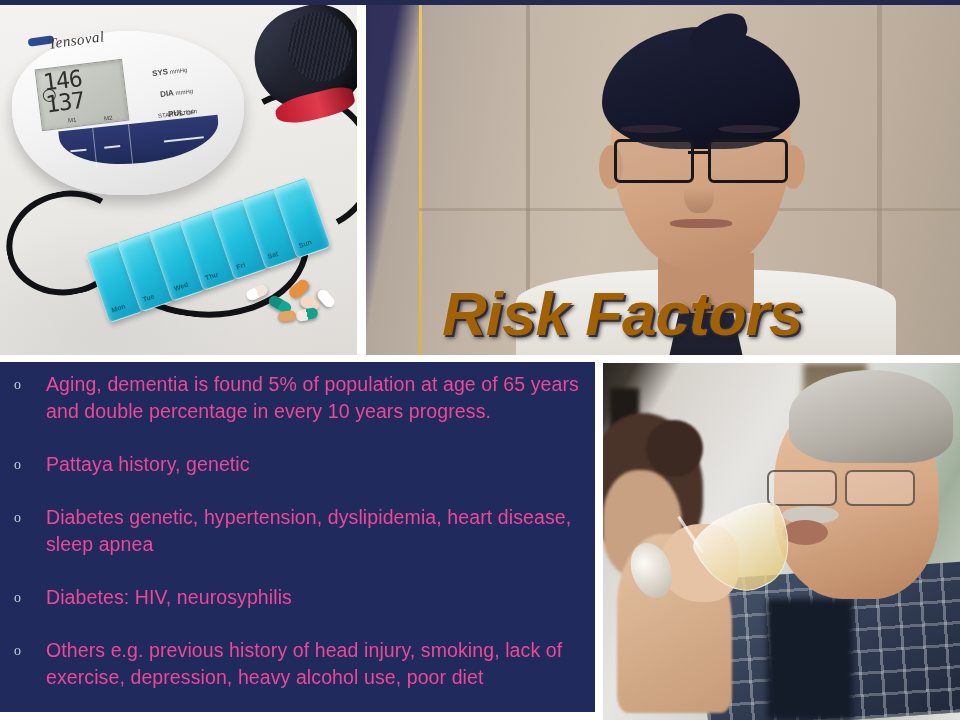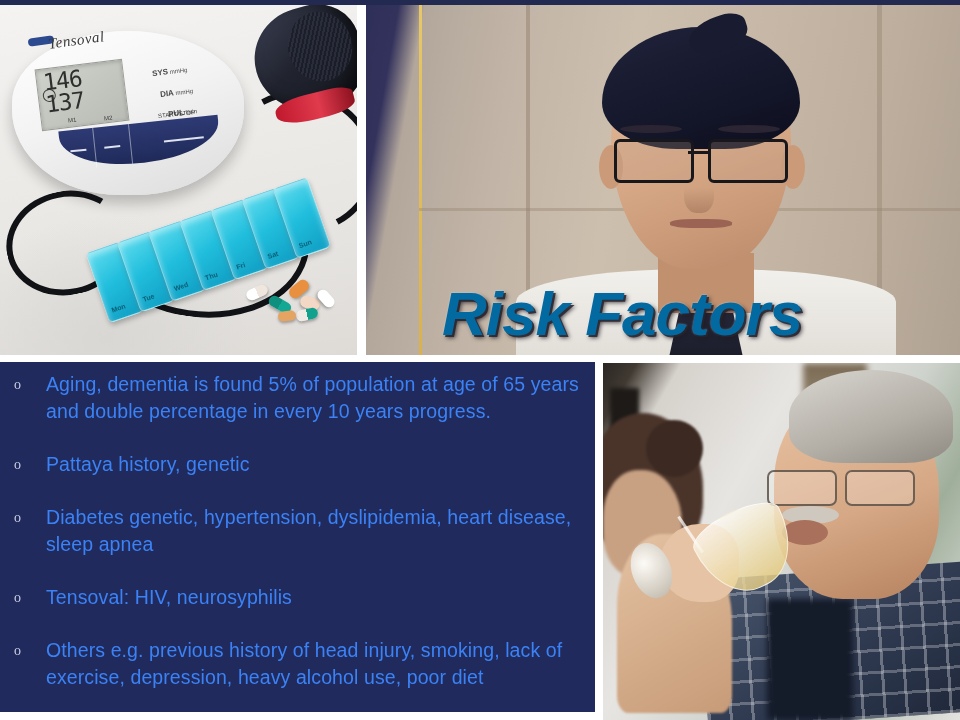--- a/index.html
+++ b/index.html
@@ -327,21 +327,21 @@
 
   
   .risk-title {
     position: absolute;
     left: 442px;
     top: 283px;
     font-size: 62px;
     line-height: 62px;
     font-weight: bold;
     font-style: italic;
-    color: #0369a1;
+    color: #a16207;
     letter-spacing: -1px;
     text-shadow:
        2px 2px 0 rgba(40,35,45,.85),
        3px 3px 4px rgba(30,25,35,.75),
        0 0 2px rgba(255,255,255,.5);
     white-space: nowrap;
     z-index: 5;
   }
 
   
@@ -366,21 +366,21 @@
   }
   .bullet-mark {
     flex: 0 0 32px;
     color: #c9cfe3;
     font-size: 14px;
     line-height: 27px;
     font-family: "Liberation Serif", serif;
   }
   .bullet-text {
     flex: 1;
-    color: #3b82f6;
+    color: #ec4899;
     font-size: 19.5px;
     line-height: 27px;
     letter-spacing: .1px;
   }
 
   
   .photo-wine {
     position: absolute;
     left: 603px; top: 363px;
     width: 357px; height: 357px;
@@ -661,21 +661,21 @@
         <span class="bullet-text">Pattaya history, genetic</span>
       </li>
 
       <li class="bullet-item">
         <span class="bullet-mark">o</span>
         <span class="bullet-text">Diabetes genetic, hypertension, dyslipidemia, heart disease, sleep apnea</span>
       </li>
 
       <li class="bullet-item">
         <span class="bullet-mark">o</span>
-        <span class="bullet-text">Tensoval: HIV, neurosyphilis</span>
+        <span class="bullet-text">Diabetes: HIV, neurosyphilis</span>
       </li>
 
       <li class="bullet-item">
         <span class="bullet-mark">o</span>
         <span class="bullet-text">Others e.g. previous history of head injury, smoking, lack of exercise, depression, heavy alcohol use, poor diet</span>
       </li>
 
     </ul>
   </div>
 

